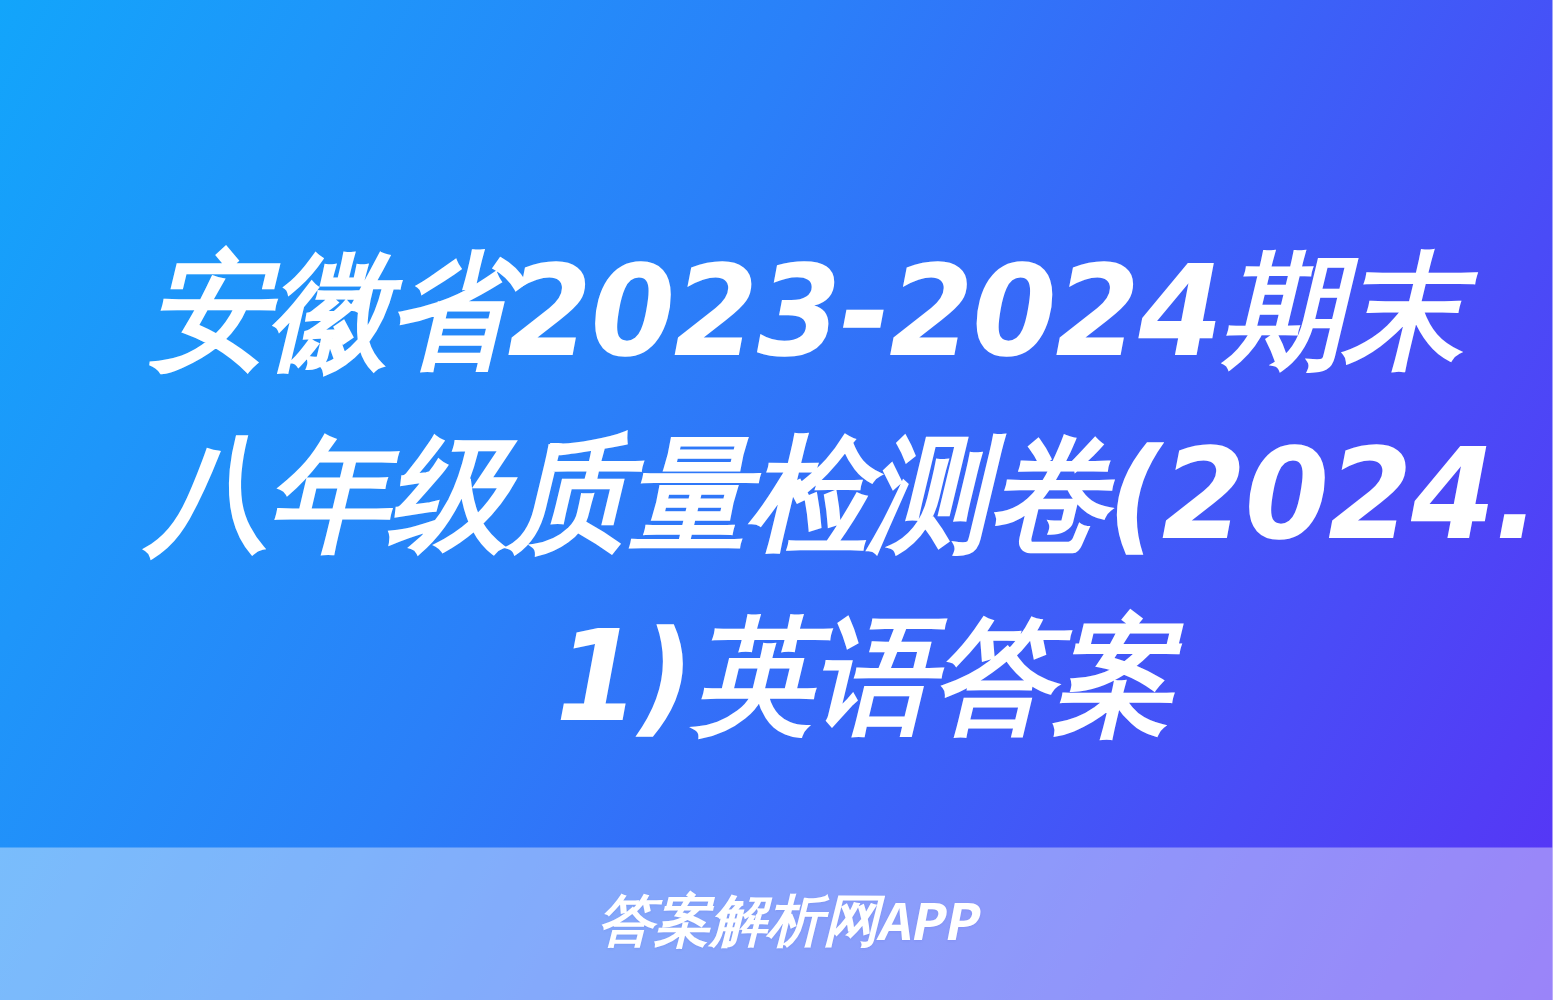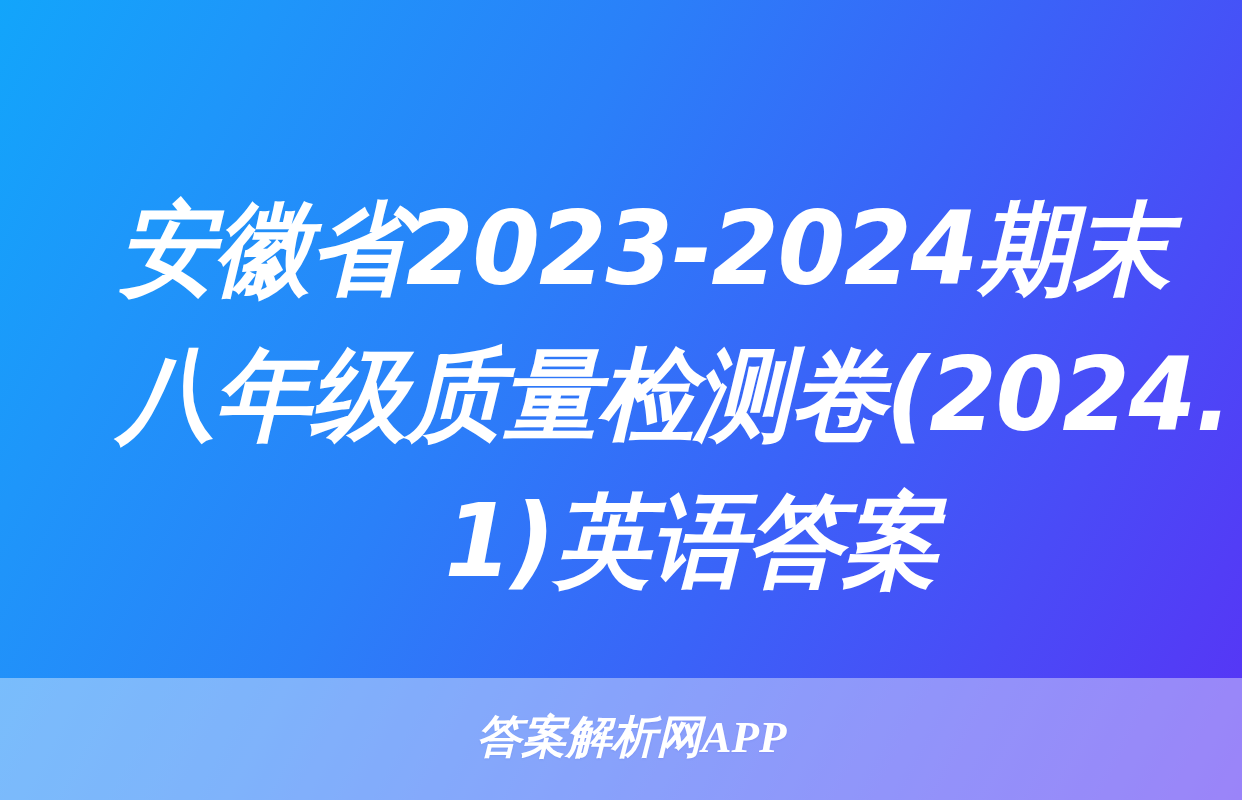--- a/index.html
+++ b/index.html
@@ -65,21 +65,21 @@
     justify-content: center;
   }
 
   .footer-text {
     color: #ffffff;
     font-size: 45px;
     font-weight: 700;
     font-style: italic;
     letter-spacing: 0px;
     white-space: nowrap;
-    font-family: Liberation Serif, serif;
+    font-family: Liberation Mono, monospace;
     transform: translateY(-2px) translateX(-10px);
     text-shadow: 0 1px 2px rgba(60, 70, 200, 0.10);
   }
 </style>
 </head>
 <body>
 
 <div id="canvas">
 
   <div class="title-block">

